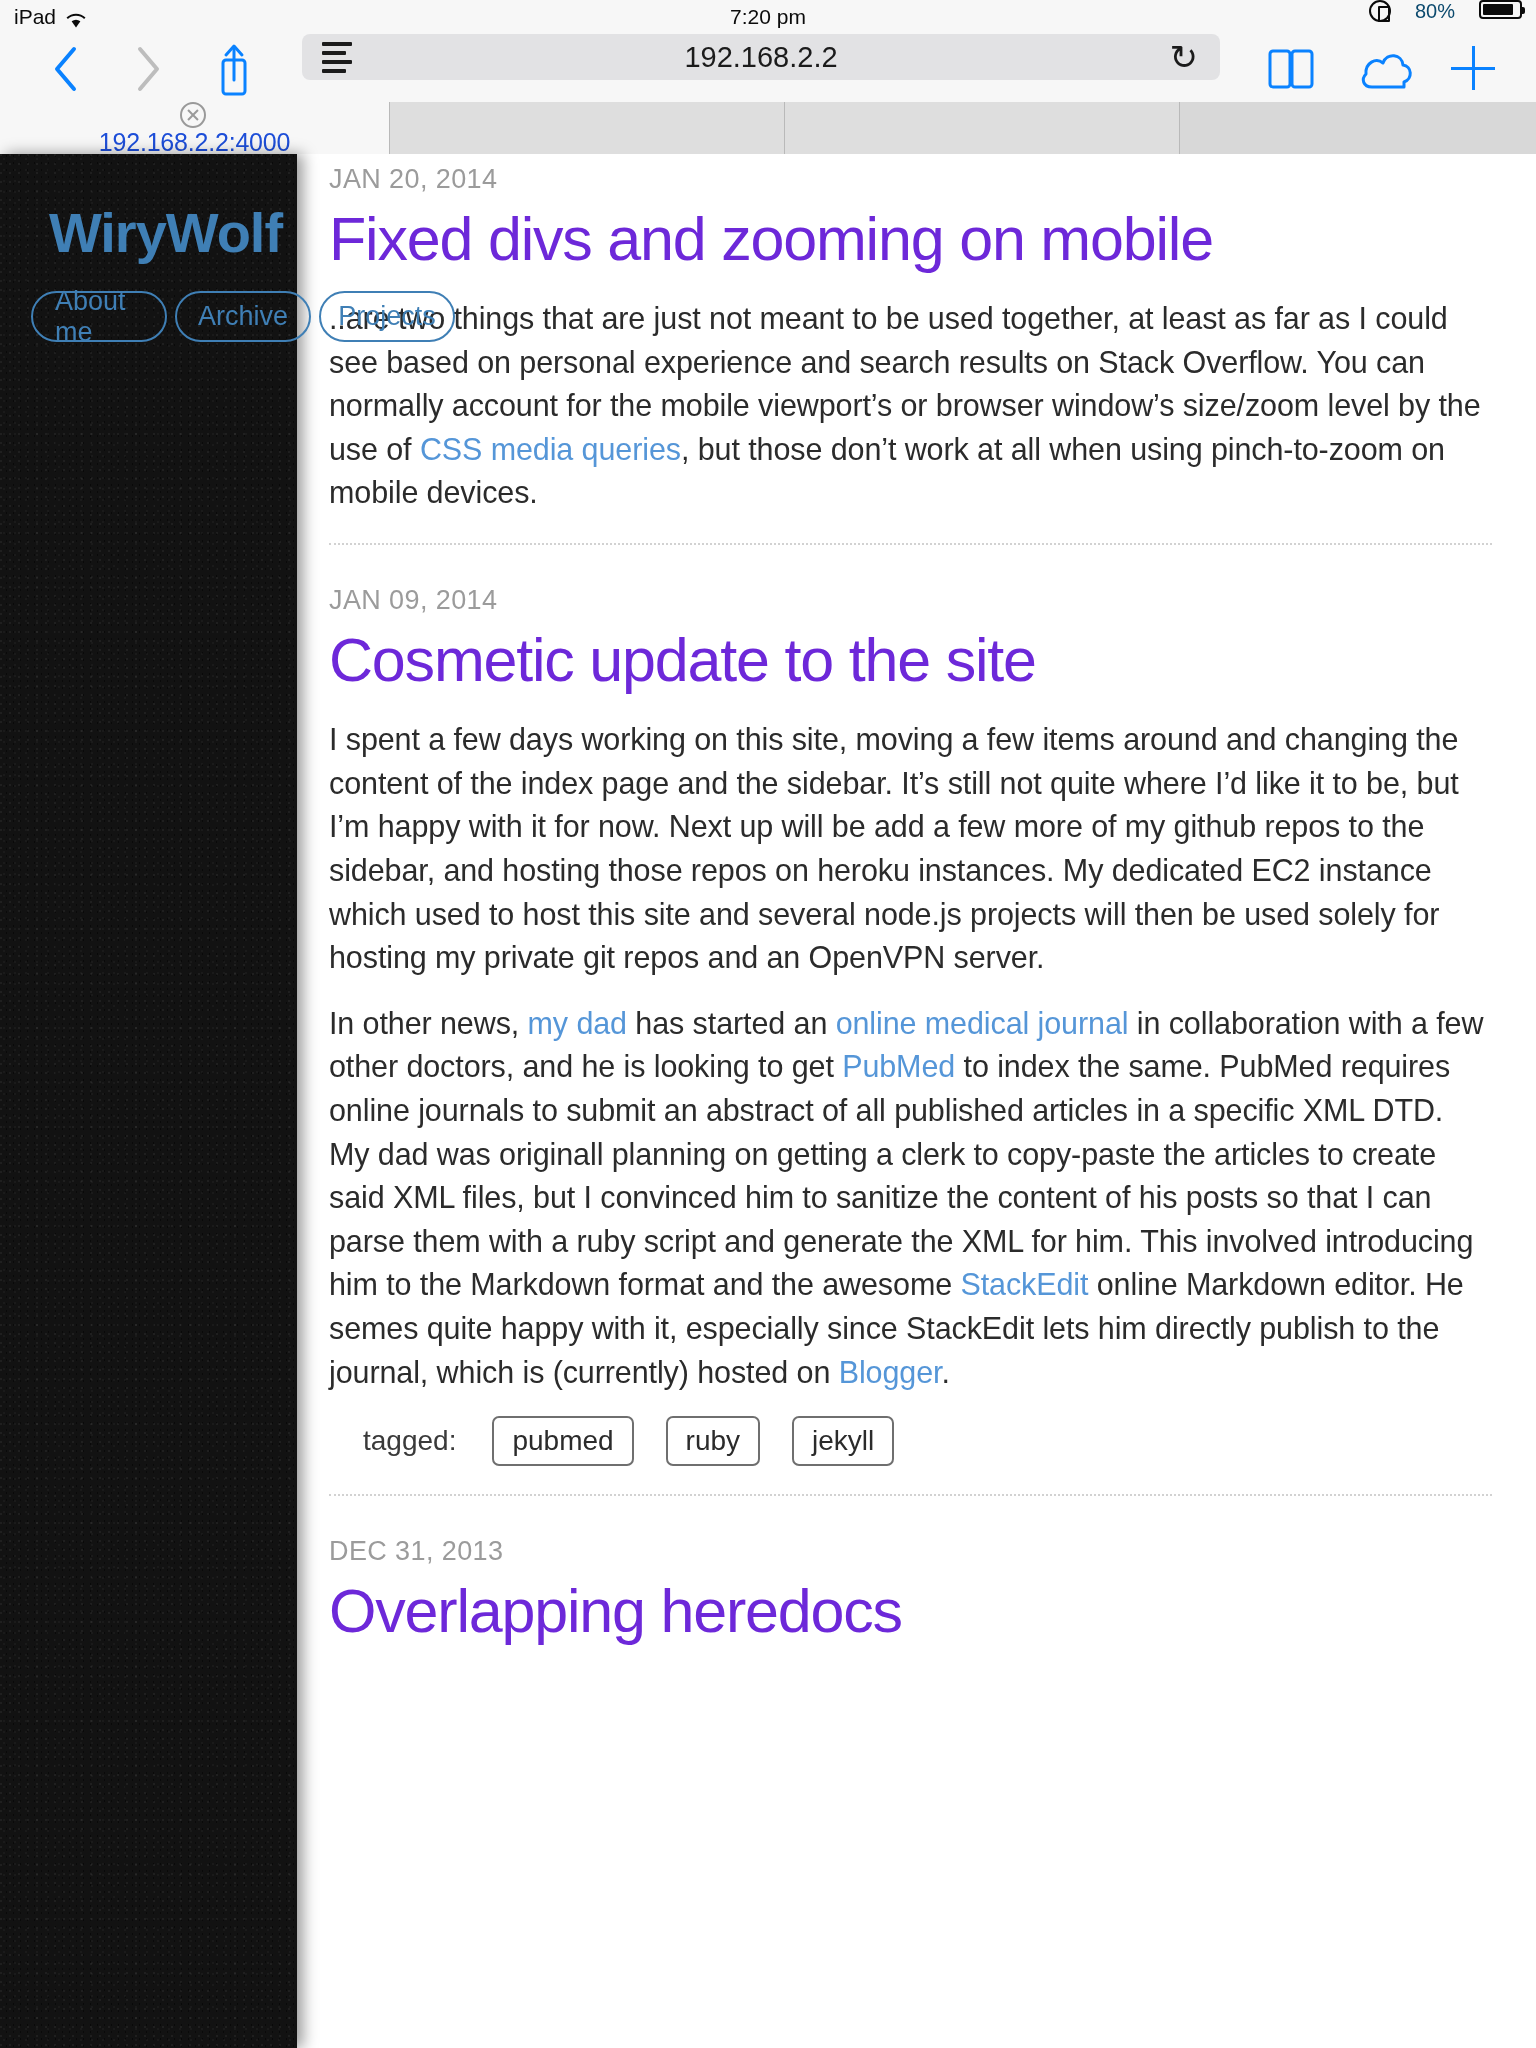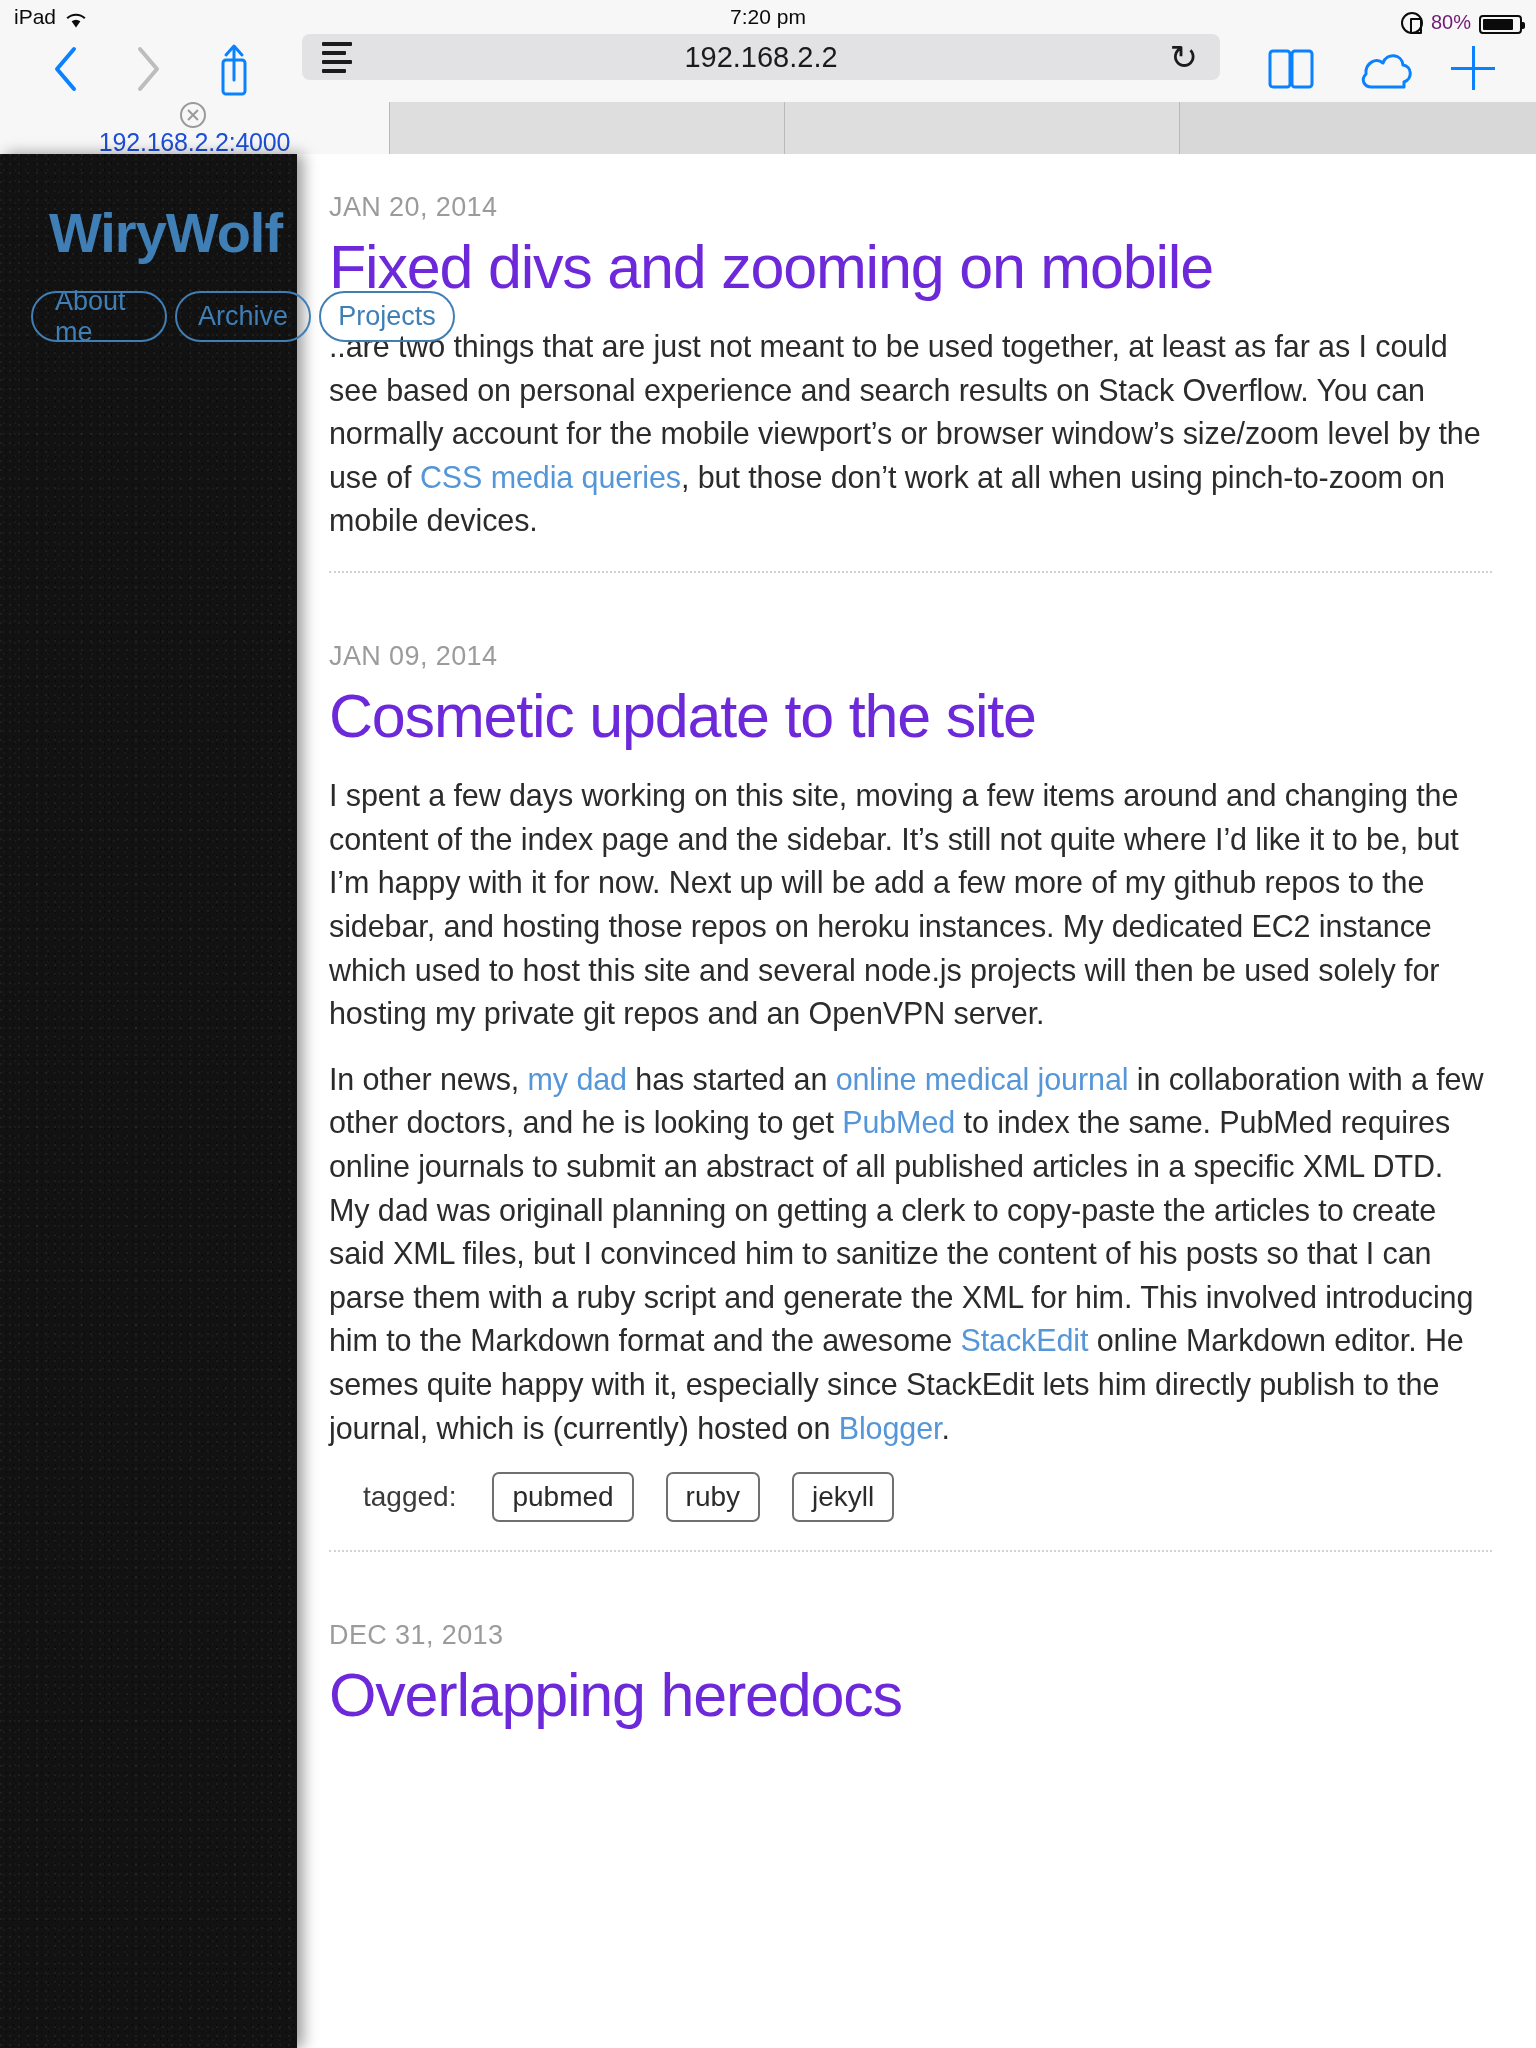--- a/index.html
+++ b/index.html
@@ -18,22 +18,22 @@
     position: relative;
     font-size: 21px; color: #0b0b0b;
   }
   .sb-left { display: flex; align-items: center; gap: 9px; padding-left: 14px; }
   .sb-center {
     position: absolute; left: 0; right: 0; text-align: center;
     font-size: 21px; font-weight: 400; color: #0b0b0b;
   }
   .sb-right {
     position: absolute; right: 14px; top: 0; height: 34px;
-    display: flex; align-items: flex-end; gap: 8px;
-    font-size: 20px; color: #701a75;
+    display: flex; align-items: flex-start; gap: 24px;
+    font-size: 20px; color: #0c4a6e;
   }
   .wifi-icon { display:inline-block; width: 22px; height: 17px; position: relative; }
   .battery {
     width: 43px; height: 19px; border: 2px solid #0b0b0b; border-radius: 4px;
     position: relative; display: inline-block;
   }
   .battery::after {
     content:""; position:absolute; right:-5px; top:5px;
     width:3px; height:7px; background:#0b0b0b; border-radius: 0 2px 2px 0;
   }
@@ -135,21 +135,21 @@
     width: fit-content; padding: 0 22px; min-width: 136px;
   }
 
   
   .content {
     flex: 1 1 auto; background: #ffffff;
     padding: 0 44px 0 32px;
     overflow: hidden;
     position: relative;
   }
-  .post { padding-top: 32px; }
+  .post { padding-top: 4px; }
   .post-date {
     color: #9b9b9b; font-size: 27px; letter-spacing: 0.4px;
     margin-bottom: 12px; margin-top: 6px;
   }
   .post-title {
     color: #6d28d9; font-size: 61px; font-weight: 400;
     line-height: 1.05; letter-spacing: -1.2px;
     margin-bottom: 26px;
   }
   .post-body p {

